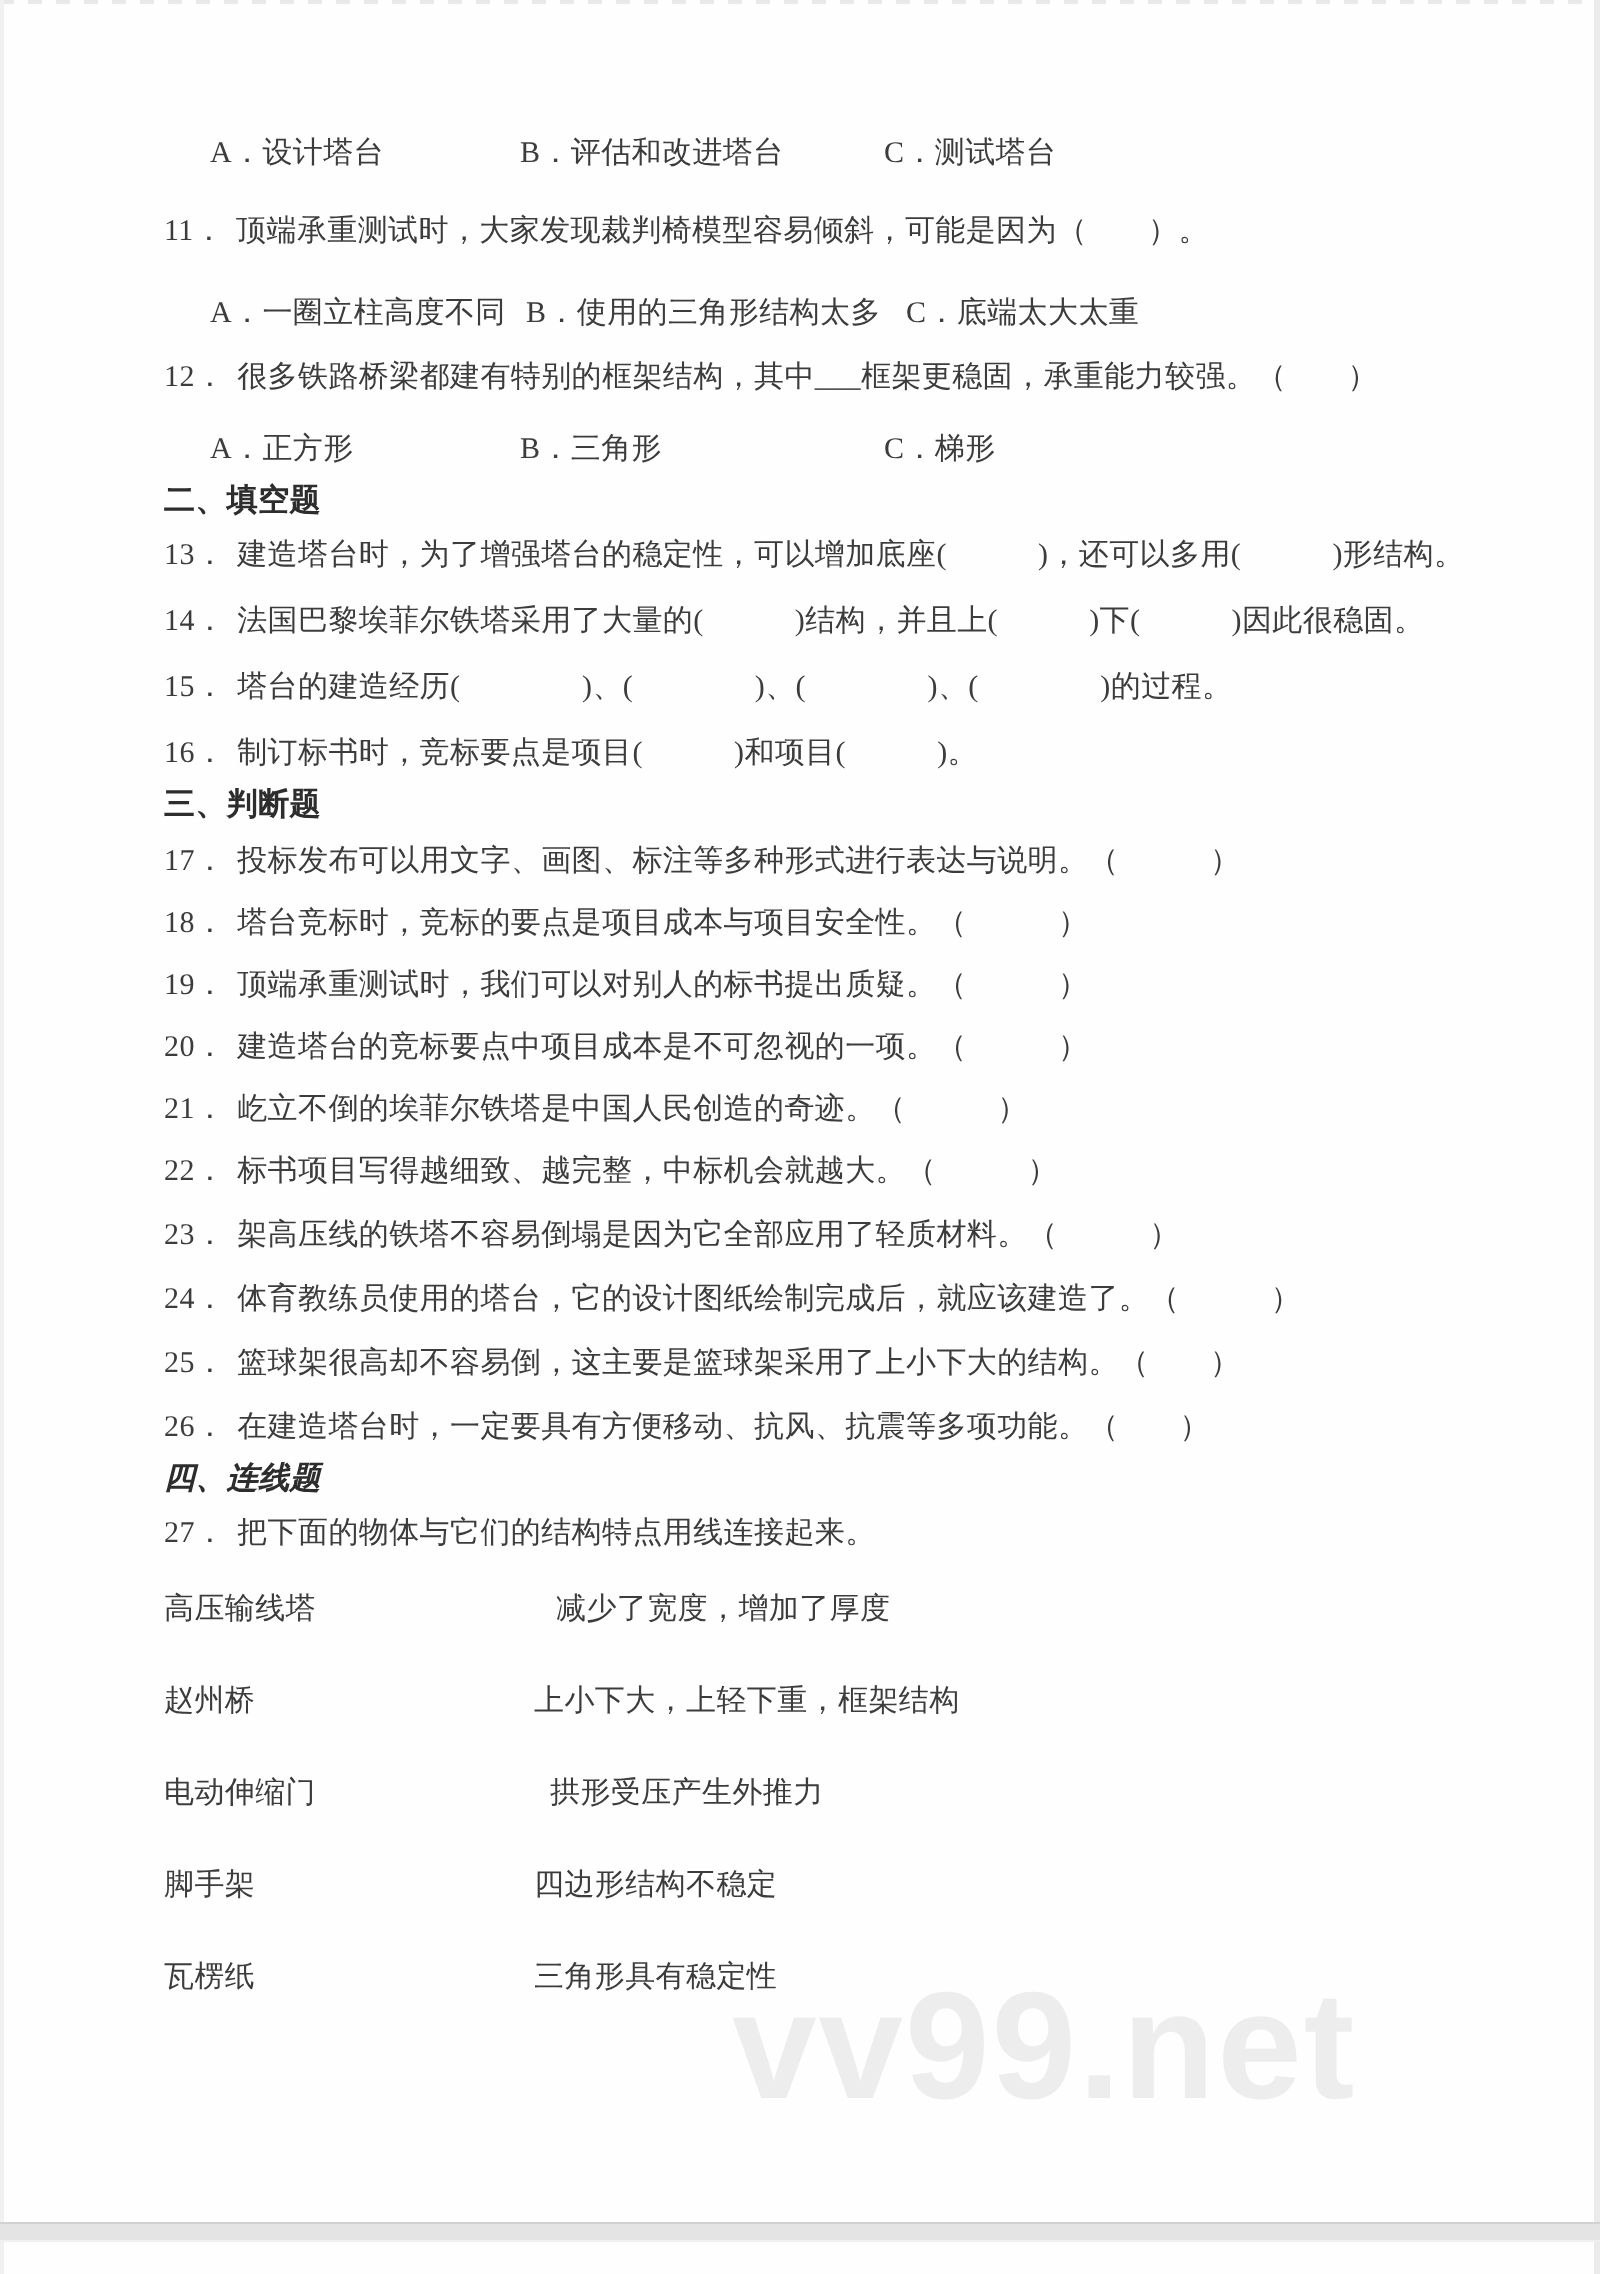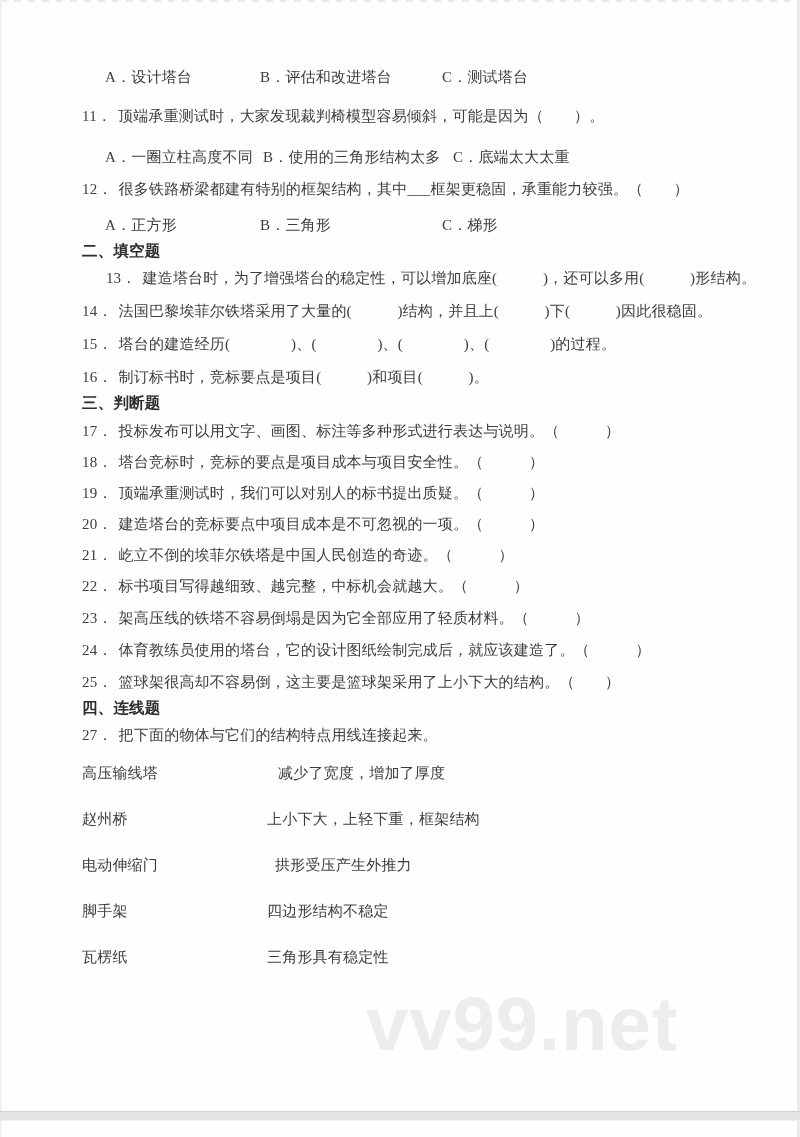--- a/index.html
+++ b/index.html
@@ -49,27 +49,27 @@
     font-family: "Liberation Sans", "DejaVu Sans", sans-serif;
     font-weight: bold; color:#2d2d2d;
     font-size: 15.5px; height:22px; white-space:nowrap;
   }
   .mt-opt10 { margin-top: 21px; }
   .mt-q11   { margin-top: 17px; }
   .mt-opt11 { margin-top: 19px; }
   .mt-q12   { margin-top: 10px; }
   .mt-opt12 { margin-top: 14px; }
   .mt-head2 { margin-top: 4px; }
-  .mt-q13   { margin-top: 5px; text-align: center; }
+  .mt-q13   { margin-top: 5px; }
   .mt-fill  { margin-top: 11px; }
   .mt-head3 { margin-top: 4px; }
   .mt-q17   { margin-top: 6px; }
   .mt-judge { margin-top: 9px; }
   .mt-judge2{ margin-top: 10px; }
-  .mt-head4 { margin-top: 4px; }
+  .mt-head4 { margin-top: 4px; font-style: italic; }
   .mt-q27   { margin-top: 5px; }
   .mt-m1    { margin-top: 16px; }
   .mt-match { margin-top: 24px; }
   .match-row { white-space: nowrap; height:22px; }
   .match-left { display:inline-block; width:185px; white-space:nowrap; }
   .match-right { display:inline-block; white-space:nowrap; }
   .indent-sm .match-right { padding-left: 11px; }
   .indent-xs .match-right { padding-left: 8px; }
   .watermark {
     position:absolute; left:366px; top:986px;
@@ -119,20 +119,21 @@
 
     <div class="q-line mt-q17"><span class="q-num">17．</span><span>投标发布可以用文字、画图、标注等多种形式进行表达与说明。（　　　）</span></div>
     <div class="q-line mt-judge"><span class="q-num">18．</span><span>塔台竞标时，竞标的要点是项目成本与项目安全性。（　　　）</span></div>
     <div class="q-line mt-judge"><span class="q-num">19．</span><span>顶端承重测试时，我们可以对别人的标书提出质疑。（　　　）</span></div>
     <div class="q-line mt-judge"><span class="q-num">20．</span><span>建造塔台的竞标要点中项目成本是不可忽视的一项。（　　　）</span></div>
     <div class="q-line mt-judge"><span class="q-num">21．</span><span>屹立不倒的埃菲尔铁塔是中国人民创造的奇迹。（　　　）</span></div>
     <div class="q-line mt-judge"><span class="q-num">22．</span><span>标书项目写得越细致、越完整，中标机会就越大。（　　　）</span></div>
     <div class="q-line mt-judge2"><span class="q-num">23．</span><span>架高压线的铁塔不容易倒塌是因为它全部应用了轻质材料。（　　　）</span></div>
     <div class="q-line mt-judge2"><span class="q-num">24．</span><span>体育教练员使用的塔台，它的设计图纸绘制完成后，就应该建造了。（　　　）</span></div>
     <div class="q-line mt-judge2"><span class="q-num">25．</span><span>篮球架很高却不容易倒，这主要是篮球架采用了上小下大的结构。（　　）</span></div>
+    <div class="q-line mt-judge2"><span class="q-num">26．</span><span>在建造塔台时，一定要具有方便移动、抗风、抗震等多项功能。（　　）</span></div>
 
     <div class="section-head mt-head4">四、连线题</div>
 
     <div class="q-line mt-q27"><span class="q-num">27．</span><span>把下面的物体与它们的结构特点用线连接起来。</span></div>
 
     <div class="match-row mt-m1 indent-sm">
       <span class="match-left">高压输线塔</span><span class="match-right">减少了宽度，增加了厚度</span>
     </div>
     <div class="match-row mt-match">
       <span class="match-left">赵州桥</span><span class="match-right">上小下大，上轻下重，框架结构</span>

